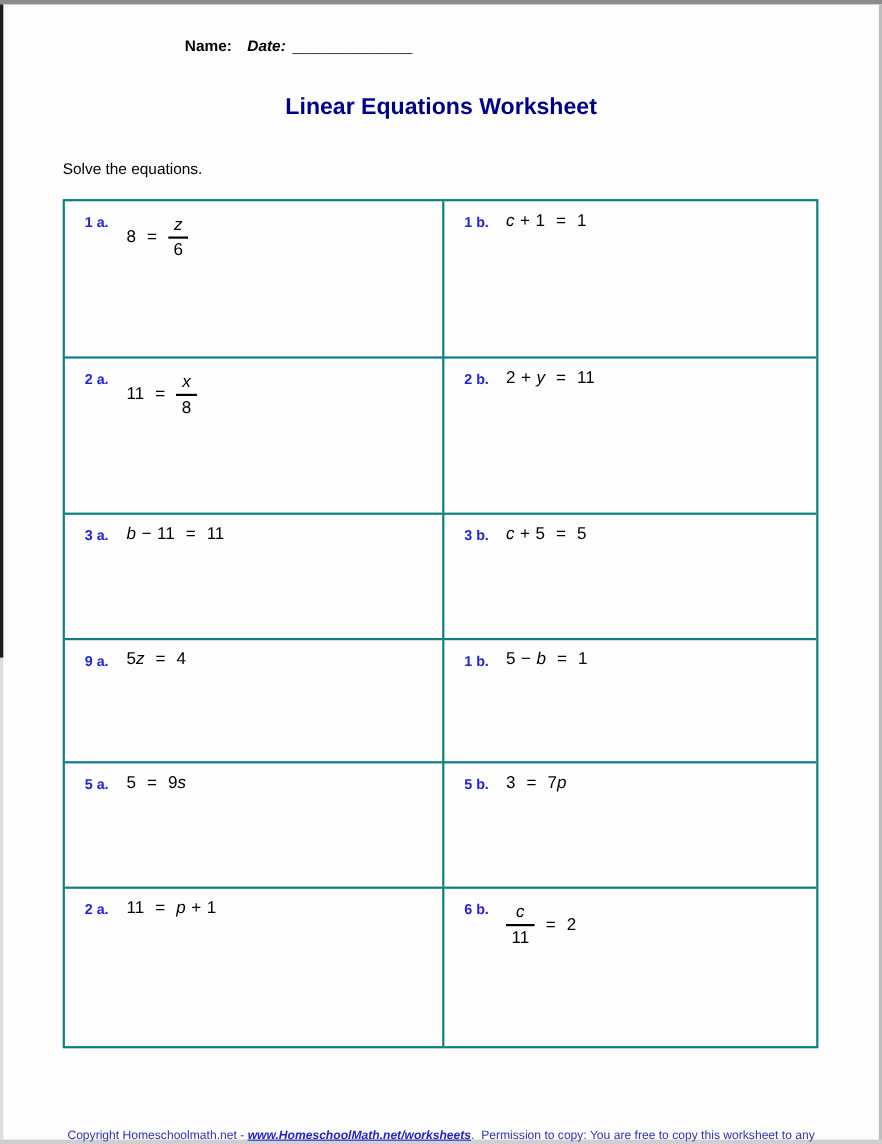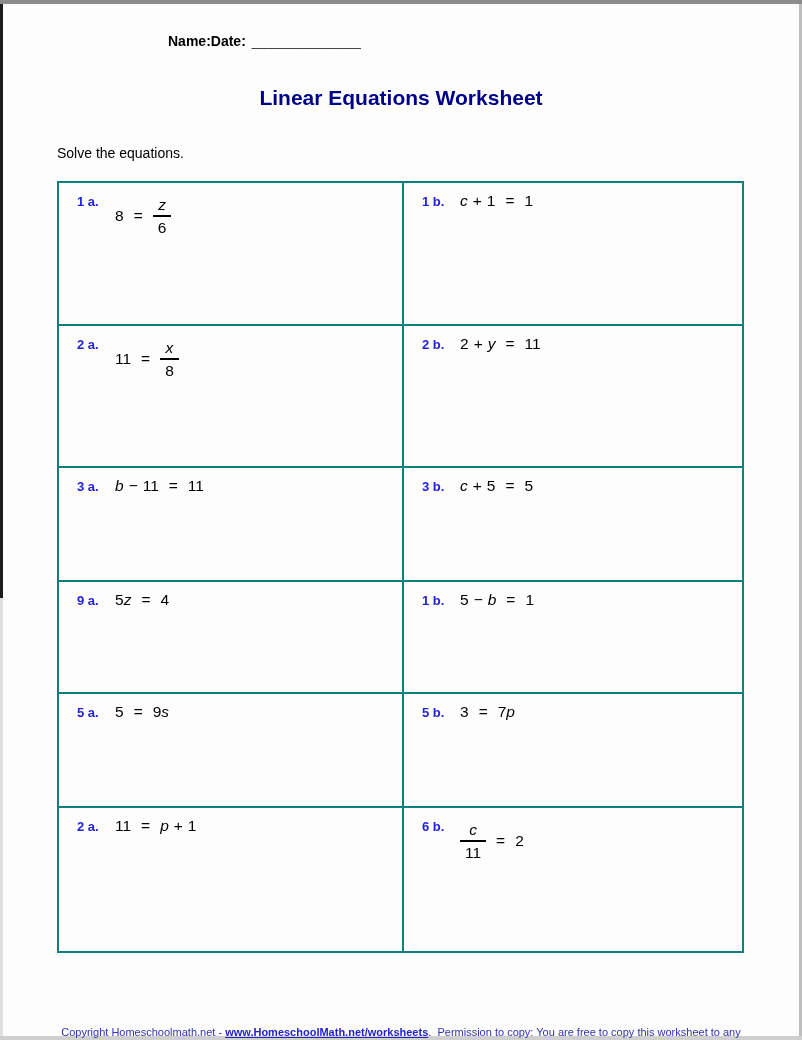--- a/index.html
+++ b/index.html
@@ -27,21 +27,21 @@
   .edge-left-light{left:0;top:598px;width:3px;height:438px;background:#dedede;}
   .edge-right{right:0;top:4px;width:3px;height:1036px;background:#bdbdbd;}
   .edge-bottom{left:0;bottom:0;width:802px;height:4px;background:#cfcfcf;}
 
   .hdr{
     position:absolute;left:168px;top:33px;
     font-size:14px;display:flex;align-items:center;white-space:pre;
   }
   .hdr .hlabel{font-weight:bold;}
   .hdr .hline{margin-left:6px;letter-spacing:0;color:#3a3a3a;}
-  .hdr .date-label{}
+  .hdr .date-label{margin-left:14px;font-style:italic;}
 
   .title{
     position:absolute;left:0;top:86px;width:100%;
     text-align:center;font-size:21px;font-weight:bold;color:var(--title);
   }
 
   .instructions{position:absolute;left:57px;top:145px;font-size:14px;}
 
   .wtable{
     position:absolute;left:57px;top:181px;width:687px;height:772px;
@@ -68,21 +68,21 @@
   .tk-var,.it{font-style:italic;}
   .frac{display:inline-block;text-align:center;line-height:1.1;}
   .fnum{padding:0 5px 2px;}
   .fden{border-top:2px solid var(--ink);padding:2px 5px 0;}
 
   .footer{
     position:absolute;left:0;top:997px;width:100%;
     text-align:center;font-size:11px;line-height:1.28;color:var(--footer);
     white-space:pre-wrap;
   }
-  .f-link{color:var(--link);font-weight:bold;text-decoration:underline;cursor:pointer;}
+  .f-link{color:var(--link);font-weight:bold;text-decoration:underline;cursor:pointer;font-style:italic;}
   .f-em{}
 </style>
 </head>
 <body>
 
 <div class="edge edge-top"></div>
 <div class="edge edge-left-dark"></div>
 <div class="edge edge-left-light"></div>
 <div class="edge edge-right"></div>
 <div class="edge edge-bottom"></div>

